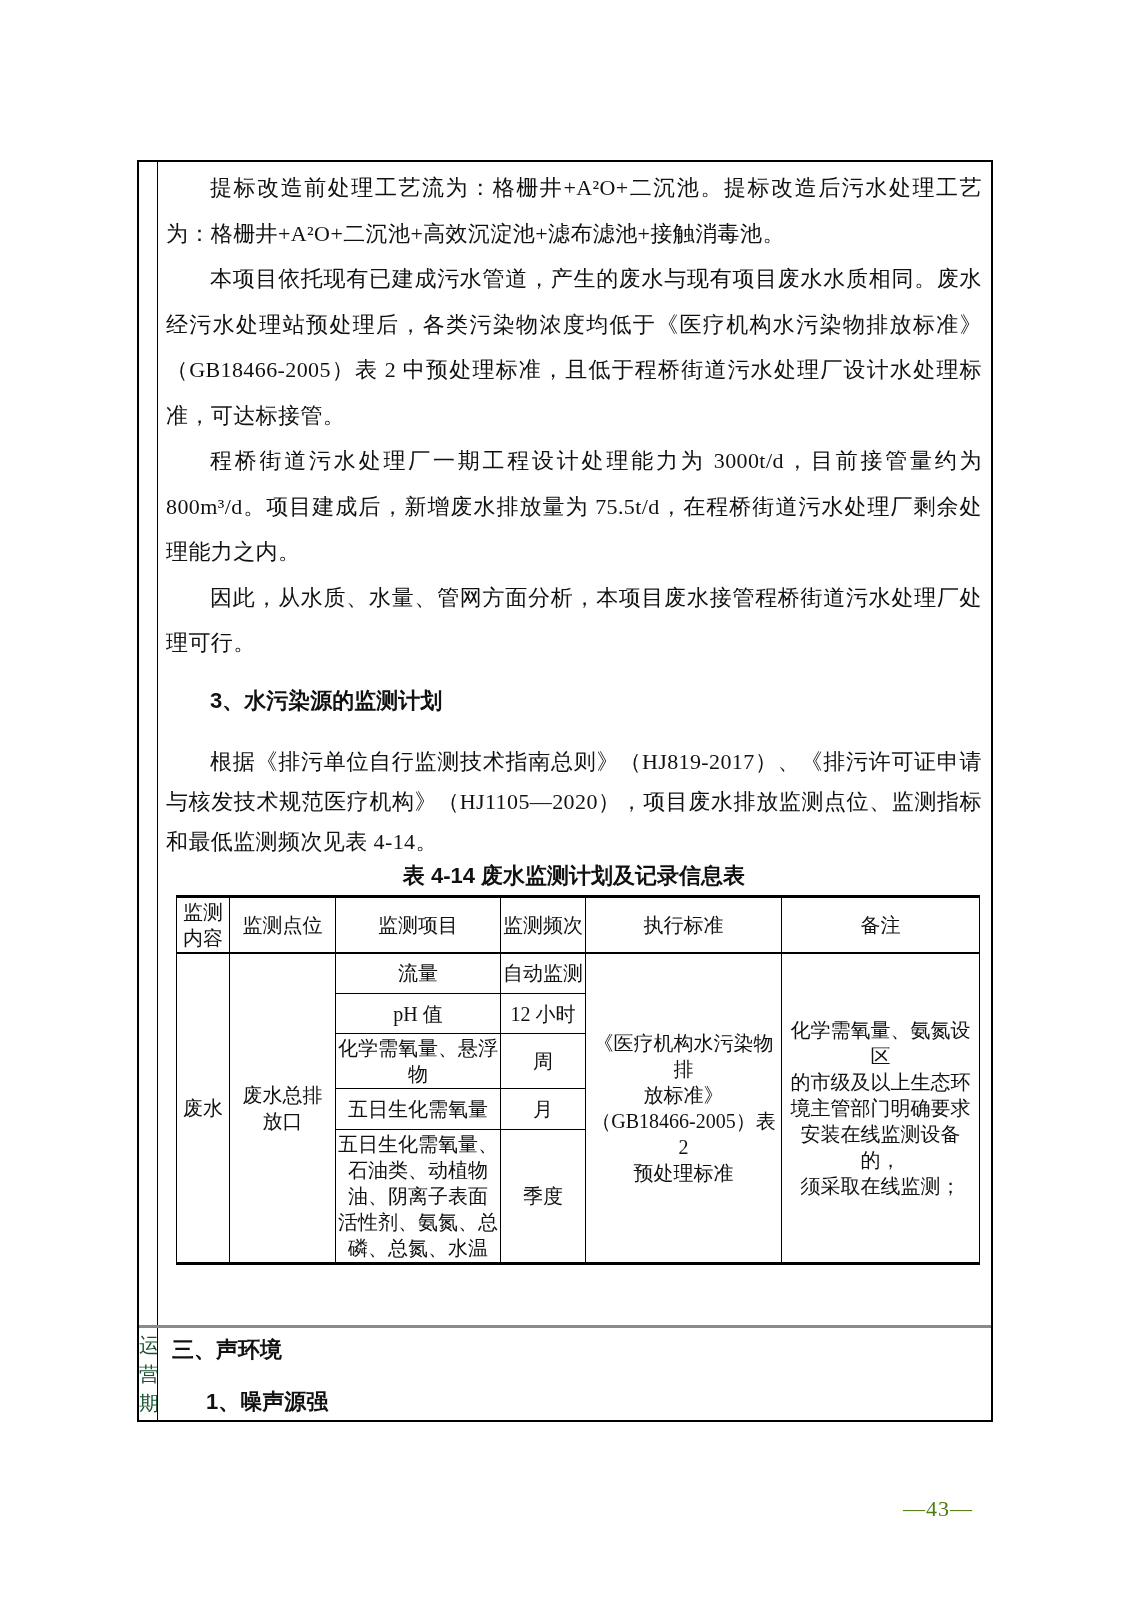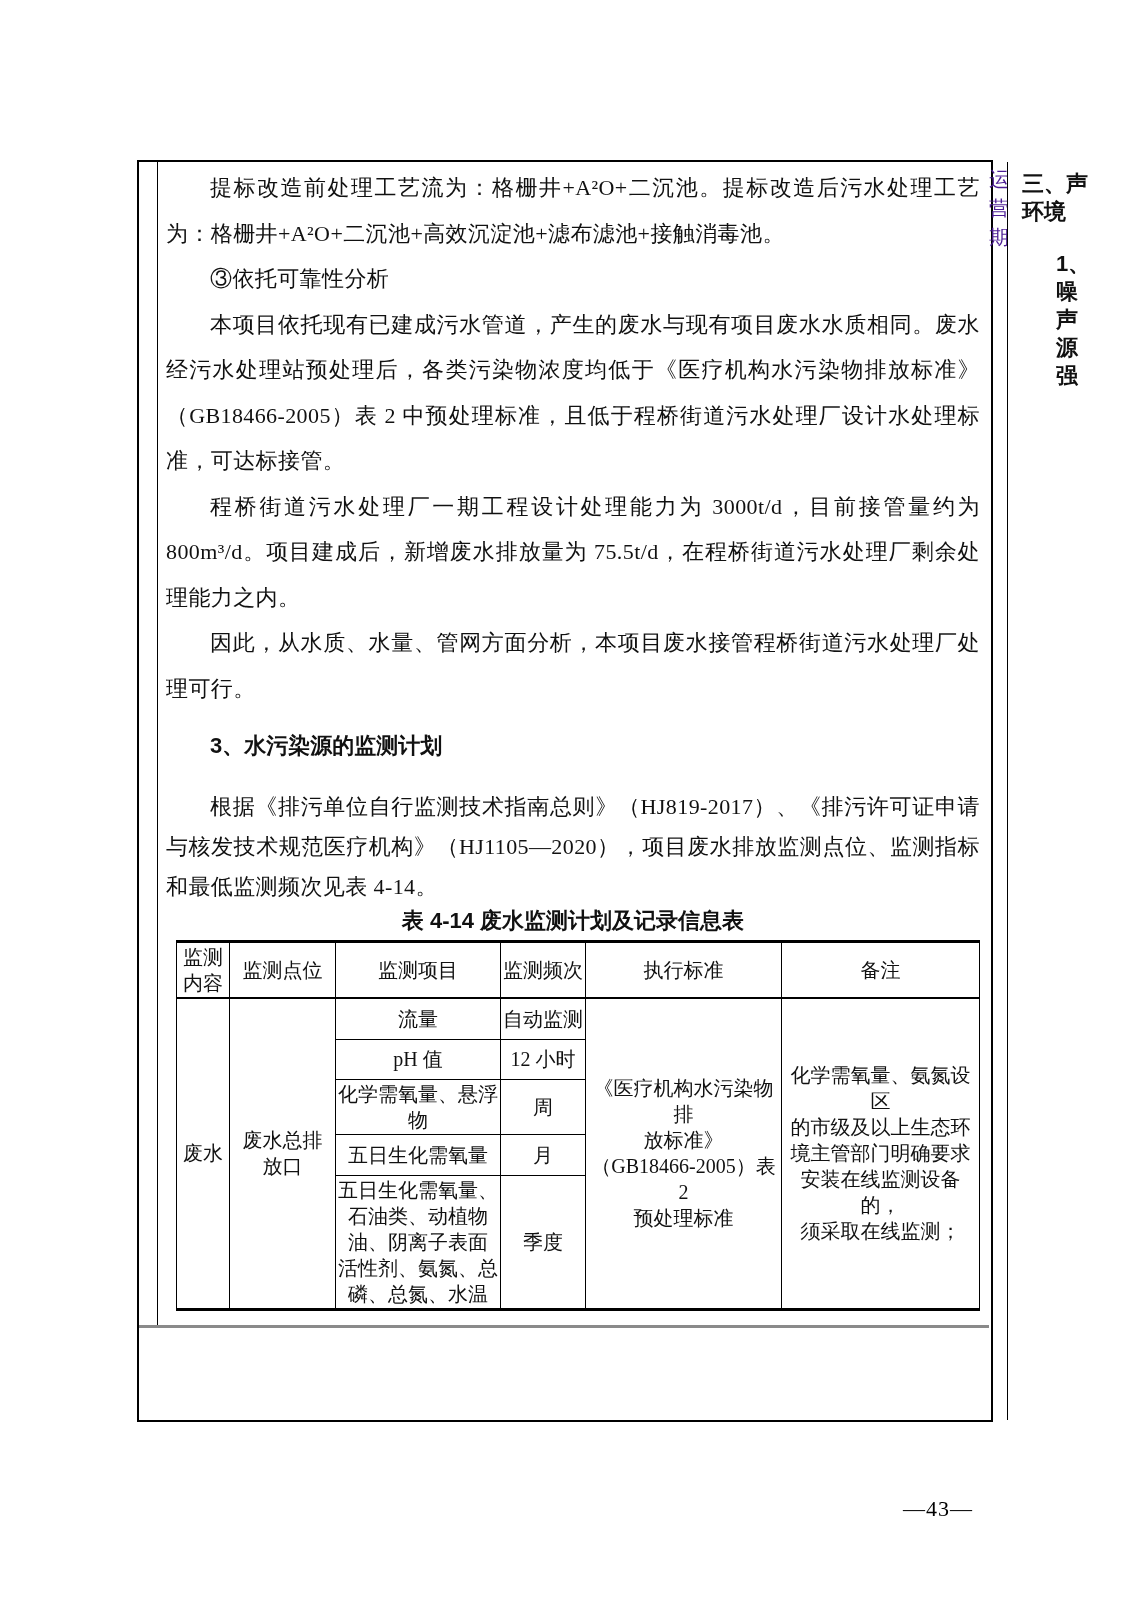--- a/index.html
+++ b/index.html
@@ -1,32 +1,32 @@
 <!DOCTYPE html>
 <html><head>
 <meta charset="utf-8">
 <style>
   * { margin:0; padding:0; box-sizing:border-box; }
   html,body { width:1131px; height:1600px; background:#ffffff; }
   body { position:relative; font-family:"Liberation Serif", serif; color:#111; }
 
   .doc-box {
     position:absolute; left:137px; top:160px; width:856px; height:1262px;
-    border:2.5px solid #000; display:flex; background:#fff;
+    border:2.5px solid #000; display:flex; flex-direction:column; background:#fff;
   }
   .row-top { display:flex; height:1166px; border-bottom:3px solid #8a8a8a; }
   .row-bottom { display:flex; flex:1; }
   .side-col {
     width:19px; flex-shrink:0; border-right:1.5px solid #000;
     overflow:hidden; position:relative;
   }
   .vert-label {
     margin-top:3px; width:20px; font-size:20px; line-height:29px;
     text-align:center; word-break:break-all; letter-spacing:0;
-    font-family:"Liberation Serif", serif; color:#4c1d95;
+    font-family:"Liberation Serif", serif; color:#14532d;
   }
   .content { flex:1; padding:3px 9px 0 8px; overflow:hidden; }
 
   p.body {
     font-size:22px; line-height:45.5px; text-align:justify;
     text-indent:2em; letter-spacing:0.4px;
   }
   p.body-tight {
     font-size:22px; line-height:40px; text-align:justify;
     text-indent:2em; letter-spacing:0.4px;margin-top:24px;
@@ -58,34 +58,33 @@
   .h-r3 { height:55px; }
   .h-r4 { height:41px; }
   .h-r5 { height:124px; }
 
   .bottom-content { flex:1; padding-left:6px; }
   .bottom-heading { font-size:22px; line-height:28px; margin-top:8px;margin-left:8px; }
   .bottom-subheading { font-size:22px; line-height:28px; margin-top:24px; margin-left:42px; }
 
   .page-number {
     position:absolute; left:903px; top:1496px;
-    font-size:22px; letter-spacing:1px; color:#000000;
+    font-size:22px; letter-spacing:1px; color:#4d7c0f;
   }
 </style>
 </head>
 <body>
 
 <div class="doc-box">
 
   <div class="row-top">
     <div class="side-col"></div>
     <div class="content">
 
       <p class="body">提标改造前处理工艺流为：格栅井+A²O+二沉池。提标改造后污水处理工艺为：格栅井+A²O+二沉池+高效沉淀池+滤布滤池+接触消毒池。</p>
-      <p class="body">③依托可靠性分析</p>
       <p class="body">本项目依托现有已建成污水管道，产生的废水与现有项目废水水质相同。废水经污水处理站预处理后，各类污染物浓度均低于《医疗机构水污染物排放标准》（GB18466-2005）表 2 中预处理标准，且低于程桥街道污水处理厂设计水处理标准，可达标接管。</p>
       <p class="body">程桥街道污水处理厂一期工程设计处理能力为 3000t/d，目前接管量约为 800m³/d。项目建成后，新增废水排放量为 75.5t/d，在程桥街道污水处理厂剩余处理能力之内。</p>
       <p class="body">因此，从水质、水量、管网方面分析，本项目废水接管程桥街道污水处理厂处理可行。</p>
 
       <div class="section-heading hei">3、水污染源的监测计划</div>
 
       <p class="body-tight">根据《排污单位自行监测技术指南总则》（HJ819-2017）、《排污许可证申请与核发技术规范医疗机构》（HJ1105—2020），项目废水排放监测点位、监测指标和最低监测频次见表 4-14。</p>
 
       <div class="table-title hei">表 4-14 废水监测计划及记录信息表</div>
 

